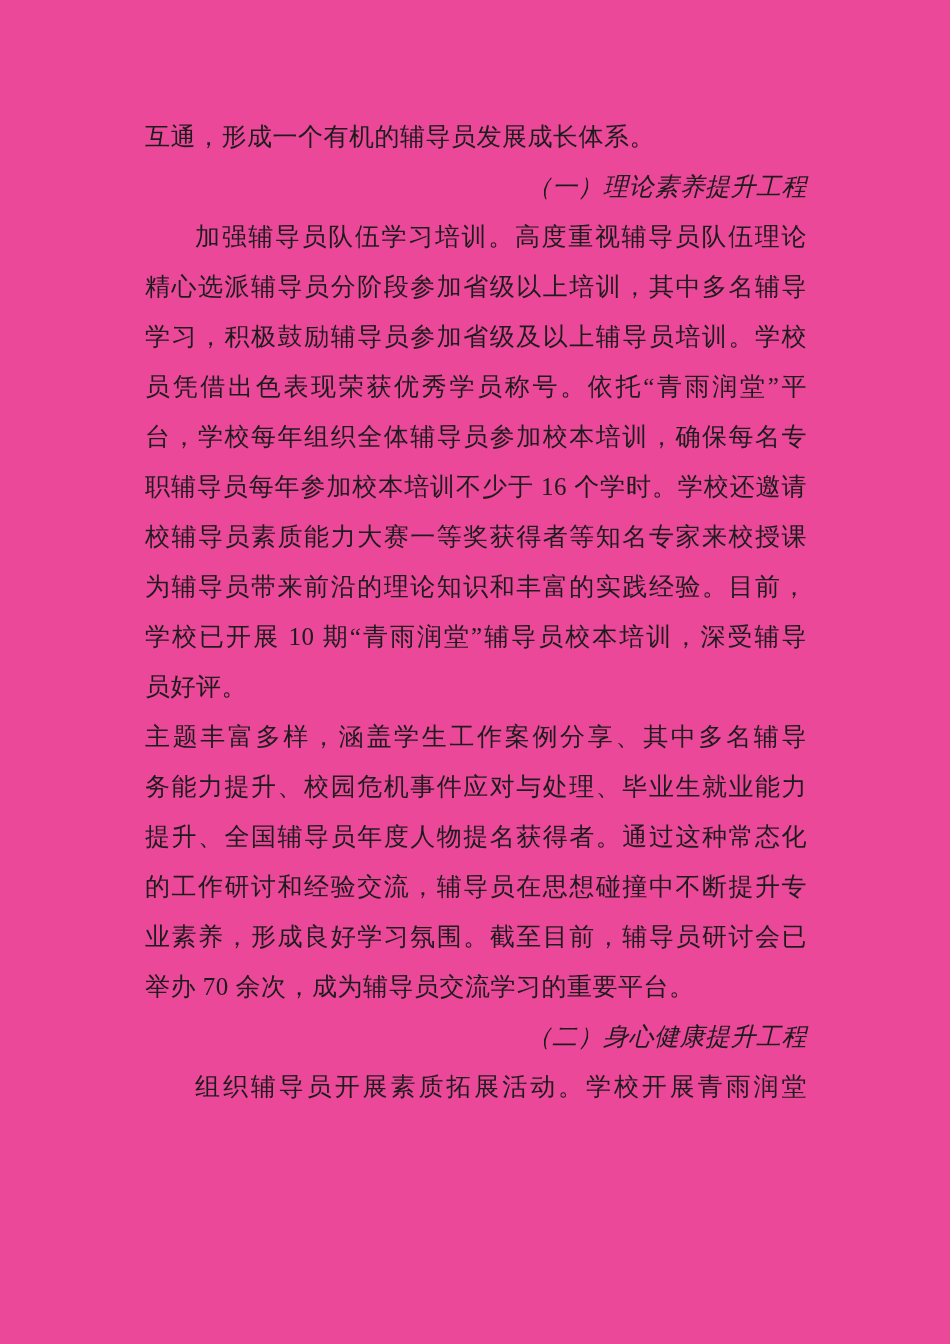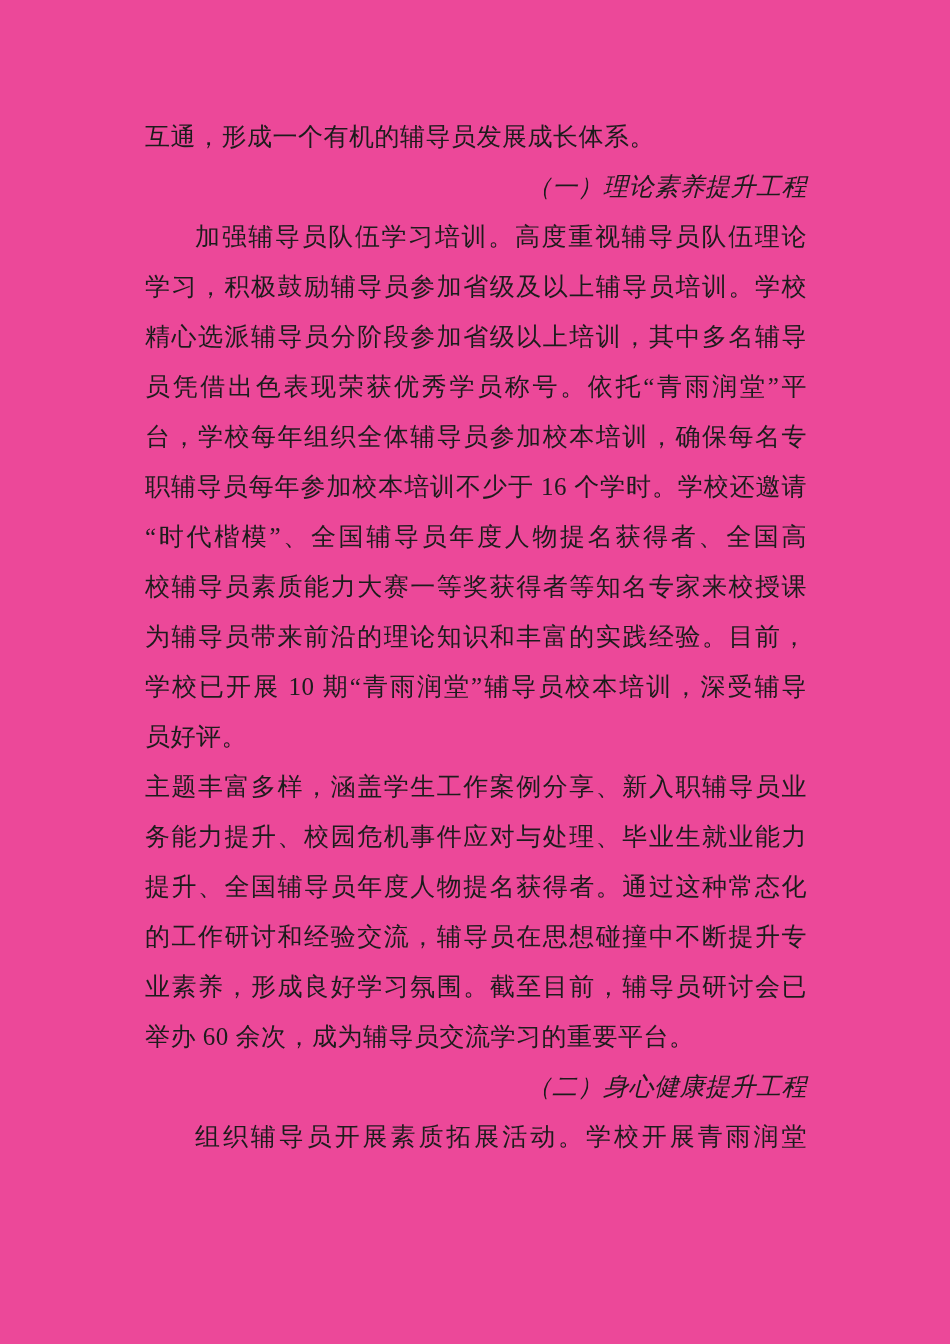--- a/index.html
+++ b/index.html
@@ -44,32 +44,31 @@
   }
 </style>
 </head>
 <body>
 
 <div class="page">
   <div class="text-block" id="text-block">
       <div class="line">互通，形成一个有机的辅导员发展成长体系。</div>
       <div class="line heading indent">（一）理论素养提升工程</div>
       <div class="line justify indent">加强辅导员队伍学习培训。高度重视辅导员队伍理论</div>
+      <div class="line justify">精心选派辅导员分阶段参加省级以上培训，其中多名辅导</div>
       <div class="line justify">学习，积极鼓励辅导员参加省级及以上辅导员培训。学校</div>
-      <div class="line justify">精心选派辅导员分阶段参加省级以上培训，其中多名辅导</div>
       <div class="line justify">员凭借出色表现荣获优秀学员称号。依托“青雨润堂”平</div>
       <div class="line justify">台，学校每年组织全体辅导员参加校本培训，确保每名专</div>
       <div class="line justify">职辅导员每年参加校本培训不少于 16 个学时。学校还邀请</div>
-      <div class="line justify">“时代楷模”、全国辅导员年度人物提名获得者、全国高</div>
       <div class="line justify">校辅导员素质能力大赛一等奖获得者等知名专家来校授课</div>
       <div class="line justify">为辅导员带来前沿的理论知识和丰富的实践经验。目前，</div>
       <div class="line justify">学校已开展 10 期“青雨润堂”辅导员校本培训，深受辅导</div>
       <div class="line">员好评。</div>
-      <div class="line justify">主题丰富多样，涵盖学生工作案例分享、新入职辅导员业</div>
+      <div class="line justify">主题丰富多样，涵盖学生工作案例分享、其中多名辅导</div>
       <div class="line justify">务能力提升、校园危机事件应对与处理、毕业生就业能力</div>
       <div class="line justify">提升、全国辅导员年度人物提名获得者。通过这种常态化</div>
       <div class="line justify">的工作研讨和经验交流，辅导员在思想碰撞中不断提升专</div>
       <div class="line justify">业素养，形成良好学习氛围。截至目前，辅导员研讨会已</div>
-      <div class="line">举办 60 余次，成为辅导员交流学习的重要平台。</div>
+      <div class="line">举办 70 余次，成为辅导员交流学习的重要平台。</div>
       <div class="line heading indent">（二）身心健康提升工程</div>
       <div class="line justify indent">组织辅导员开展素质拓展活动。学校开展青雨润堂</div>
     </div>
 </div>
 
 </body></html>

